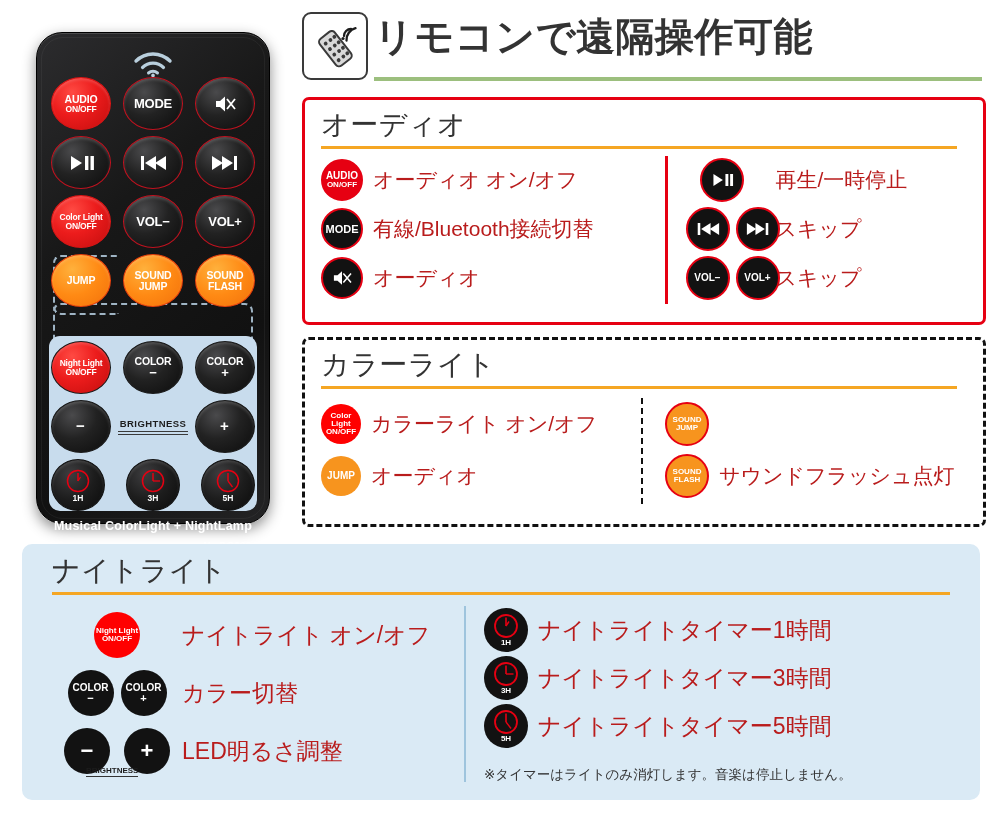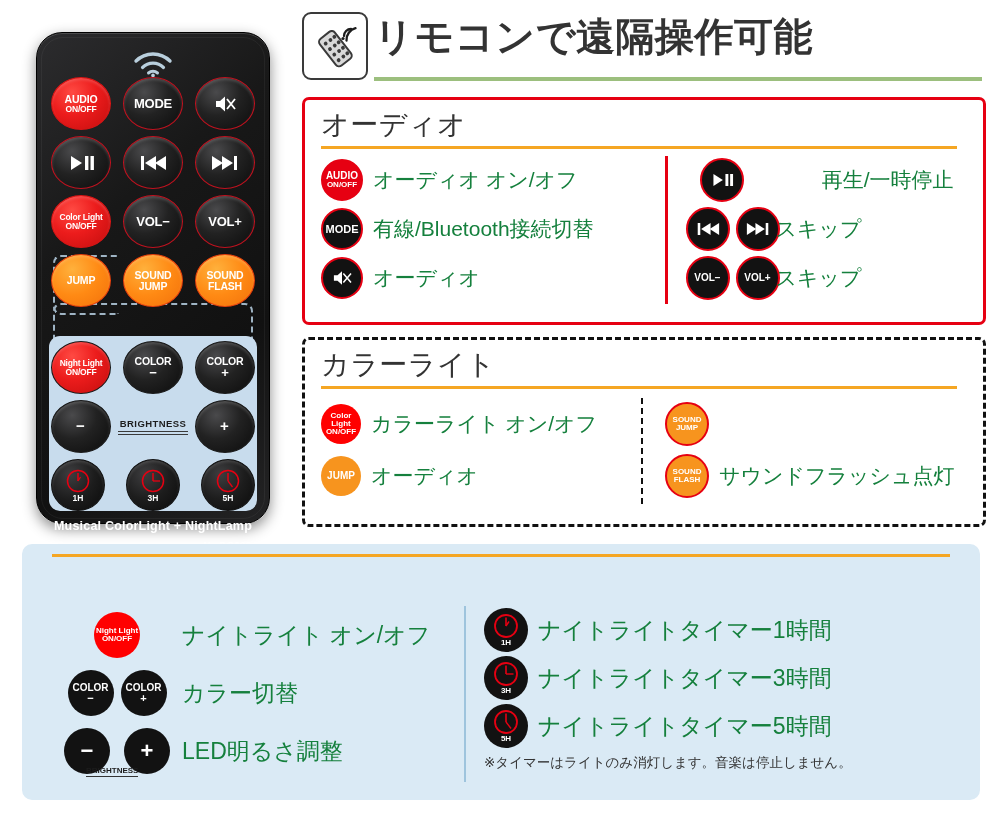--- a/index.html
+++ b/index.html
@@ -95,21 +95,21 @@
   .audio-head{position:absolute;left:16px;top:6px;width:640px;}
   .color-head{position:absolute;left:16px;top:6px;width:640px;}
   .night-head{position:absolute;left:30px;top:8px;width:902px;}
 
   .cols{position:absolute;display:flex;}
   .divider-red{width:2.5px;background:#e60012;}
   .divider-dash{width:0;border-left:2.5px dashed #111;}
   .divider-blue{width:2px;background:#9ec4dd;}
 
   .item{display:flex;align-items:center;}
-  .item .label{font-size:21px;color:#15803d;white-space:nowrap;}
+  .item .label{font-size:21px;color:#b91c1c;white-space:nowrap;}
   .night .item .label{font-size:23px;}
 
   
   .lb{
     border-radius:50%;display:flex;flex-direction:column;
     align-items:center;justify-content:center;color:#fff;font-weight:bold;
     line-height:1.0;text-align:center;flex:none;
   }
   .lb.black{background:#121212;border:2px solid #e60012;}
   .lb.black-plain{background:#121212;border:none;}
@@ -338,21 +338,21 @@
               <path d="M13.5 5l8.5 10M22 5l-8.5 10" stroke="#fff" stroke-width="1.7"></path>
             </svg>
           </span>
           <span class="label">オーディオ</span>
         </div>
       </div>
 
       <div class="divider-red" style="height:148px;margin:0 18px 0 0;"></div>
 
       <div style="width:268px;">
-        <div class="item" style="height:48px;justify-content:space-between;">
+        <div class="item" style="height:48px;">
           <span style="width:90px;display:flex;align-items:center;">
             <span class="lb black" style="width:40px;height:40px;margin-left:14px;">
               <svg width="24" height="14" viewBox="0 0 28 16">
                 <path d="M4 1l11 7-11 7z" fill="#fff"></path>
                   <rect x="18" y="1" width="3.4" height="14" fill="#fff"></rect>
                   <rect x="23.5" y="1" width="3.4" height="14" fill="#fff"></rect>
               </svg>
             </span>
           </span>
           <span class="label">再生/一時停止</span>
@@ -431,20 +431,21 @@
             <span class="t2">FLASH</span>
           </span>
           <span class="label">サウンドフラッシュ点灯</span>
         </div>
       </div>
     </div>
   </div>
 
   <div class="box box-night night">
     <div class="night-head">
+      <div class="sec-title">ナイトライト</div>
       <div class="sec-rule" style="width:898px;margin-top:2px;"></div>
     </div>
 
     <div class="cols" style="left:30px;top:62px;width:906px;height:180px;">
 
       <div style="width:412px;">
         <div class="item" style="height:58px;">
           <span style="width:130px;display:flex;justify-content:center;">
             <span class="lb red-plain" style="width:46px;height:46px;">
               <span class="t2">Night Light</span>
@@ -520,18 +521,18 @@
                 <circle cx="15" cy="14" r="11" stroke="#e60012" stroke-width="1.8" fill="none"></circle>
                 <path d="M15 14V5.5" stroke="#e60012" stroke-width="1.6"></path>
                 <path d="M15 14l5 6.5" stroke="#e60012" stroke-width="1.4"></path>
               </svg>
             </span>
             <span class="t2" style="margin-top:-3px;">5H</span>
           </span>
           <span class="label">ナイトライトタイマー5時間</span>
         </div>
 
-        <div class="note" style="margin-top:4px;">※タイマーはライトのみ消灯します。音楽は停止しません。</div>
+        <div class="note" style="margin-top:16px;">※タイマーはライトのみ消灯します。音楽は停止しません。</div>
       </div>
     </div>
   </div>
 
 </div>
 
 </body></html>

